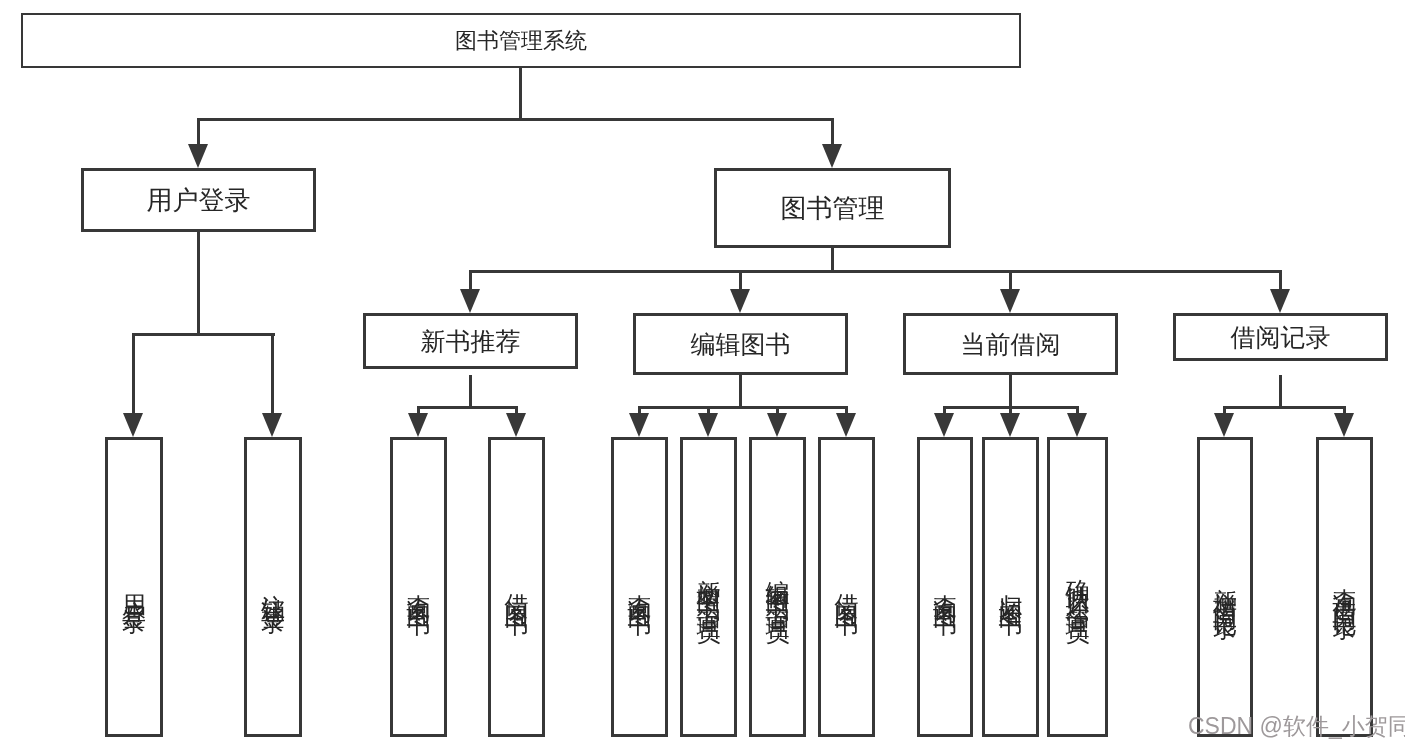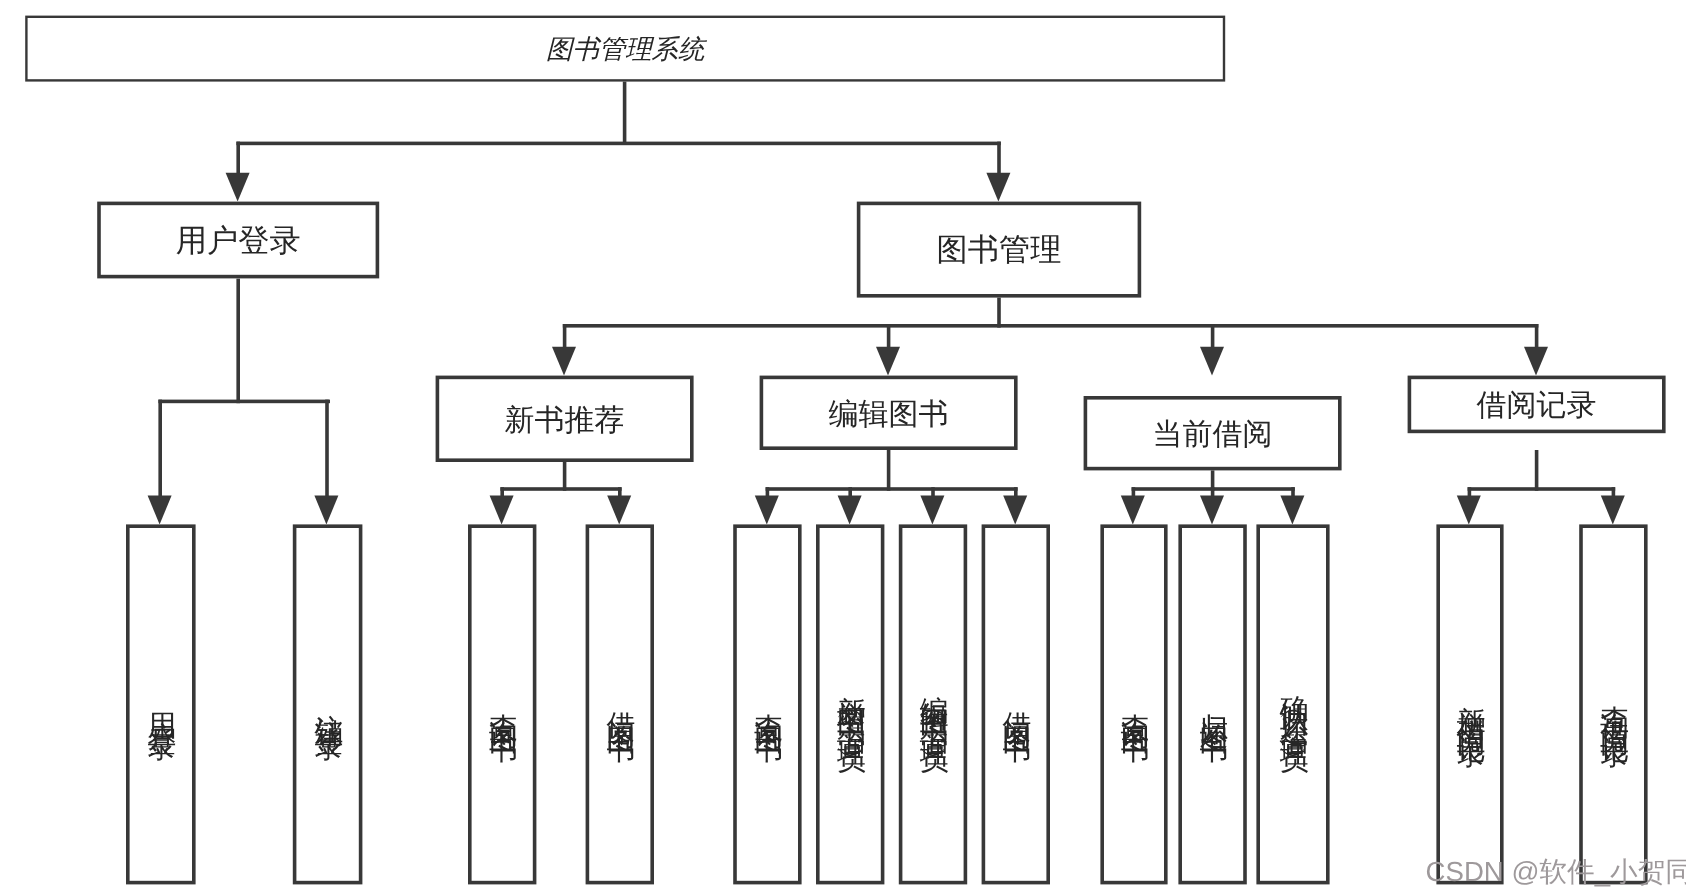--- a/index.html
+++ b/index.html
@@ -10,21 +10,21 @@
   
   .ln { position:absolute; background:#383838; }
   
   .ah { position:absolute; width:0; height:0;
         border-left:10px solid transparent; border-right:10px solid transparent;
         border-top:24px solid #383838; }
   
   .hbox { position:absolute; background:#fff; border:3px solid #383838;
           display:flex; align-items:center; justify-content:center;
           color:#262626; box-sizing:border-box; }
-  .root { border-width:2px; font-size:22px;font-style:italic; }
+  .root { border-width:2px; font-size:22px; }
   .lv2  { font-size:26px; }
   .mid  { font-size:25px; }
   
   .vbox { position:absolute; top:437px; height:300px; background:#fff;
           border:3px solid #383838; display:flex; align-items:center;
           justify-content:center; color:#262626; box-sizing:border-box; }
   .vbox span { writing-mode:vertical-rl; text-orientation:mixed;
                font-size:24px; letter-spacing:6px; line-height:1; }
   .watermark { position:absolute; left:1188px; top:711px; font-size:23px;
                color:#9e999b; white-space:nowrap; z-index:5; }
@@ -97,27 +97,27 @@
     <span>图书管理系统</span>
   </div>
 
   <div class="hbox lv2" style="left:81px;top:168px;width:235px;height:64px">
     <span>用户登录</span>
   </div>
   <div class="hbox lv2" style="left:714px;top:168px;width:237px;height:80px">
     <span>图书管理</span>
   </div>
 
-  <div class="hbox mid" style="left:363px;top:313px;width:215px;height:72px">
+  <div class="hbox mid" style="left:363px;top:313px;width:215px;height:56px">
     <span>新书推荐</span>
   </div>
   <div class="hbox mid" style="left:633px;top:313px;width:215px;height:62px">
     <span>编辑图书</span>
   </div>
-  <div class="hbox mid" style="left:903px;top:330px;width:215px;height:62px">
+  <div class="hbox mid" style="left:903px;top:313px;width:215px;height:62px">
     <span>当前借阅</span>
   </div>
   <div class="hbox mid" style="left:1173px;top:313px;width:215px;height:48px">
     <span>借阅记录</span>
   </div>
 
   <div class="vbox" style="left:105px;width:58px">
     <span>用户登录</span>
   </div>
   <div class="vbox" style="left:244px;width:58px">

